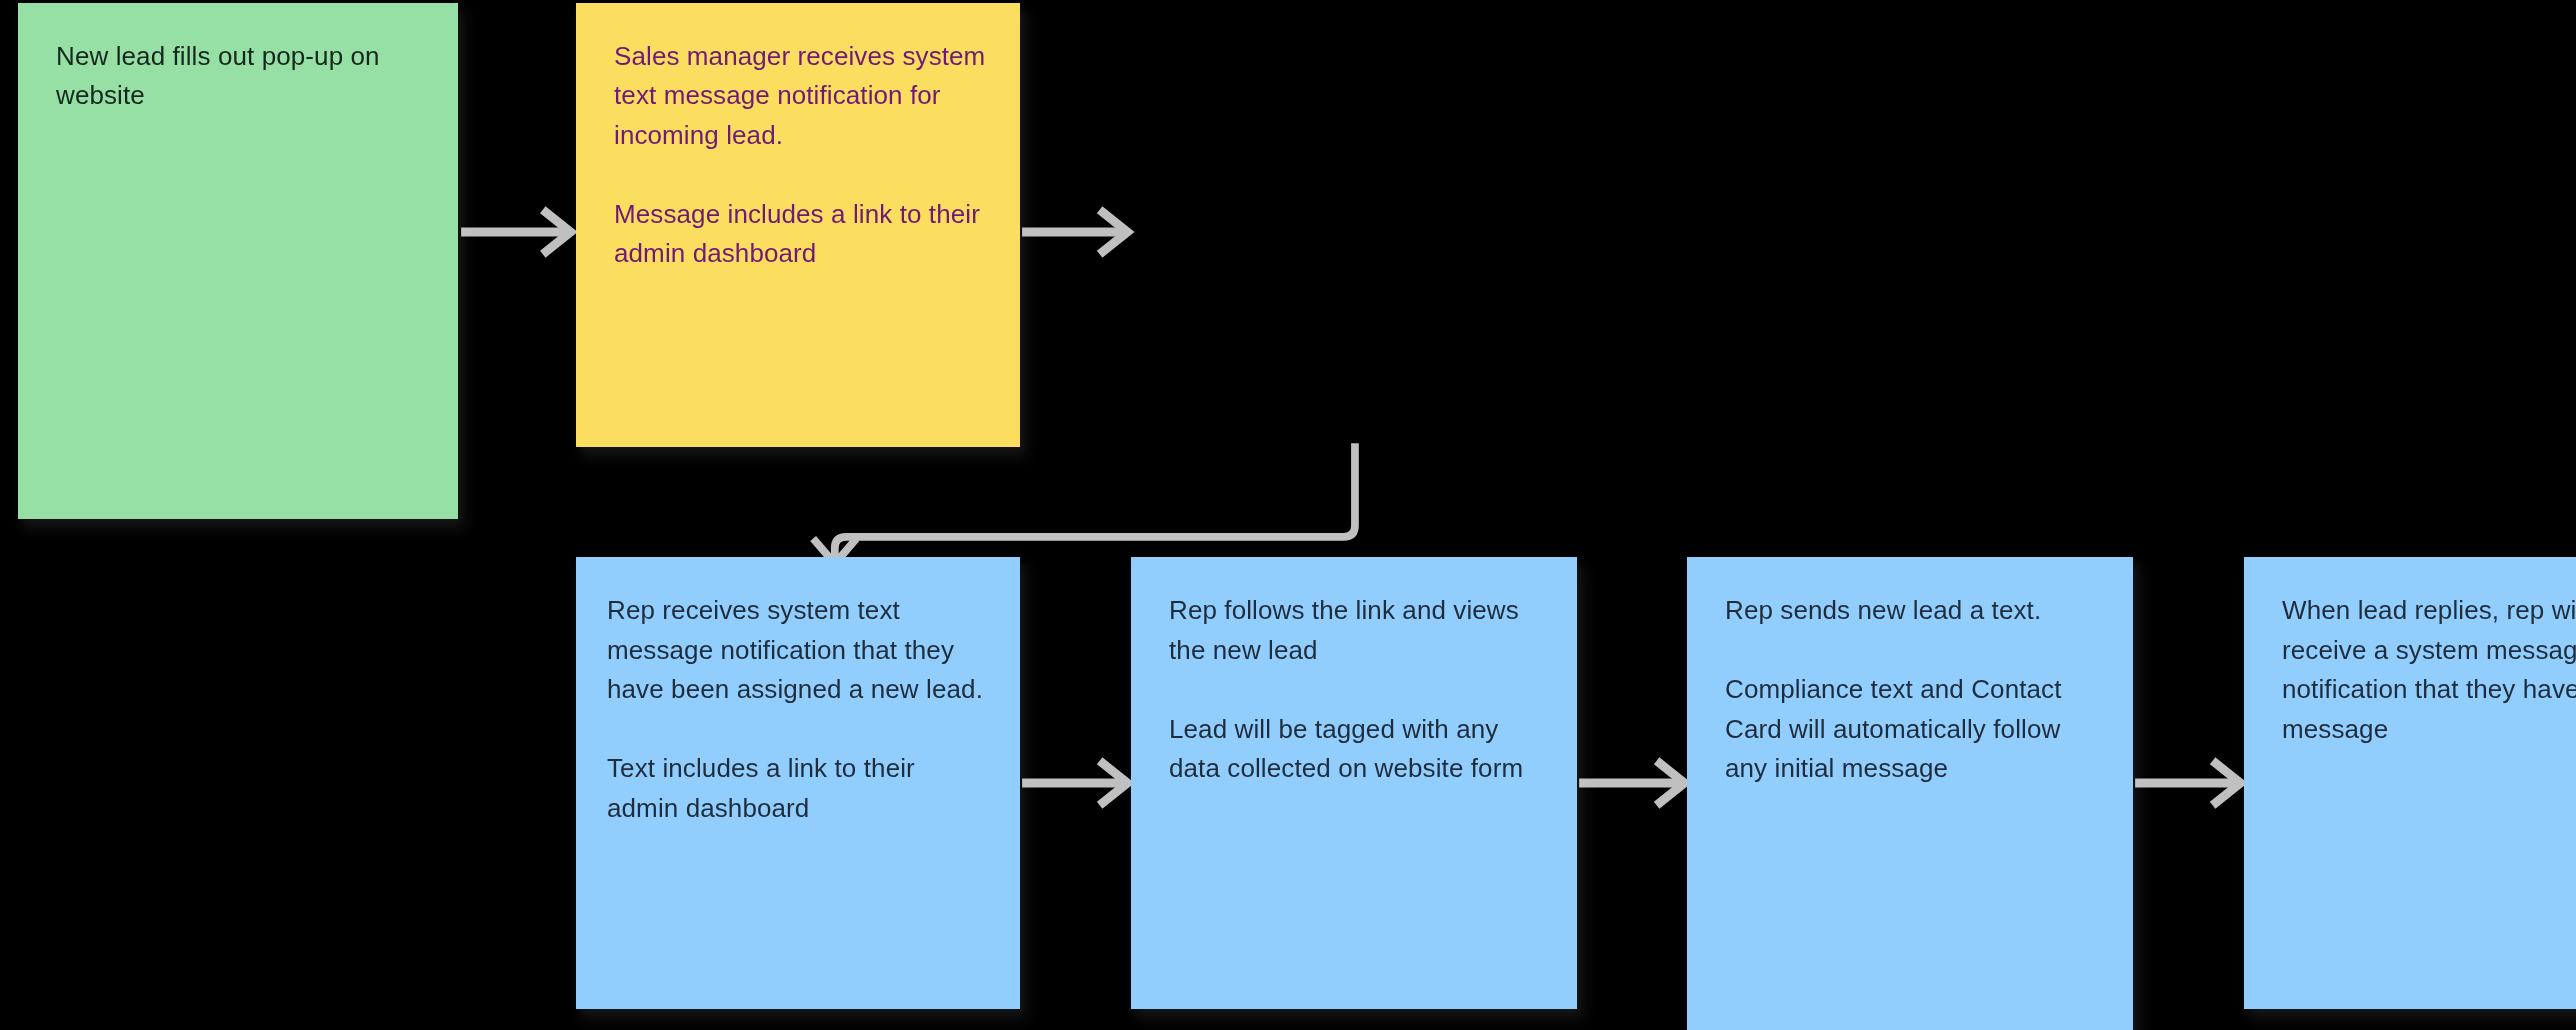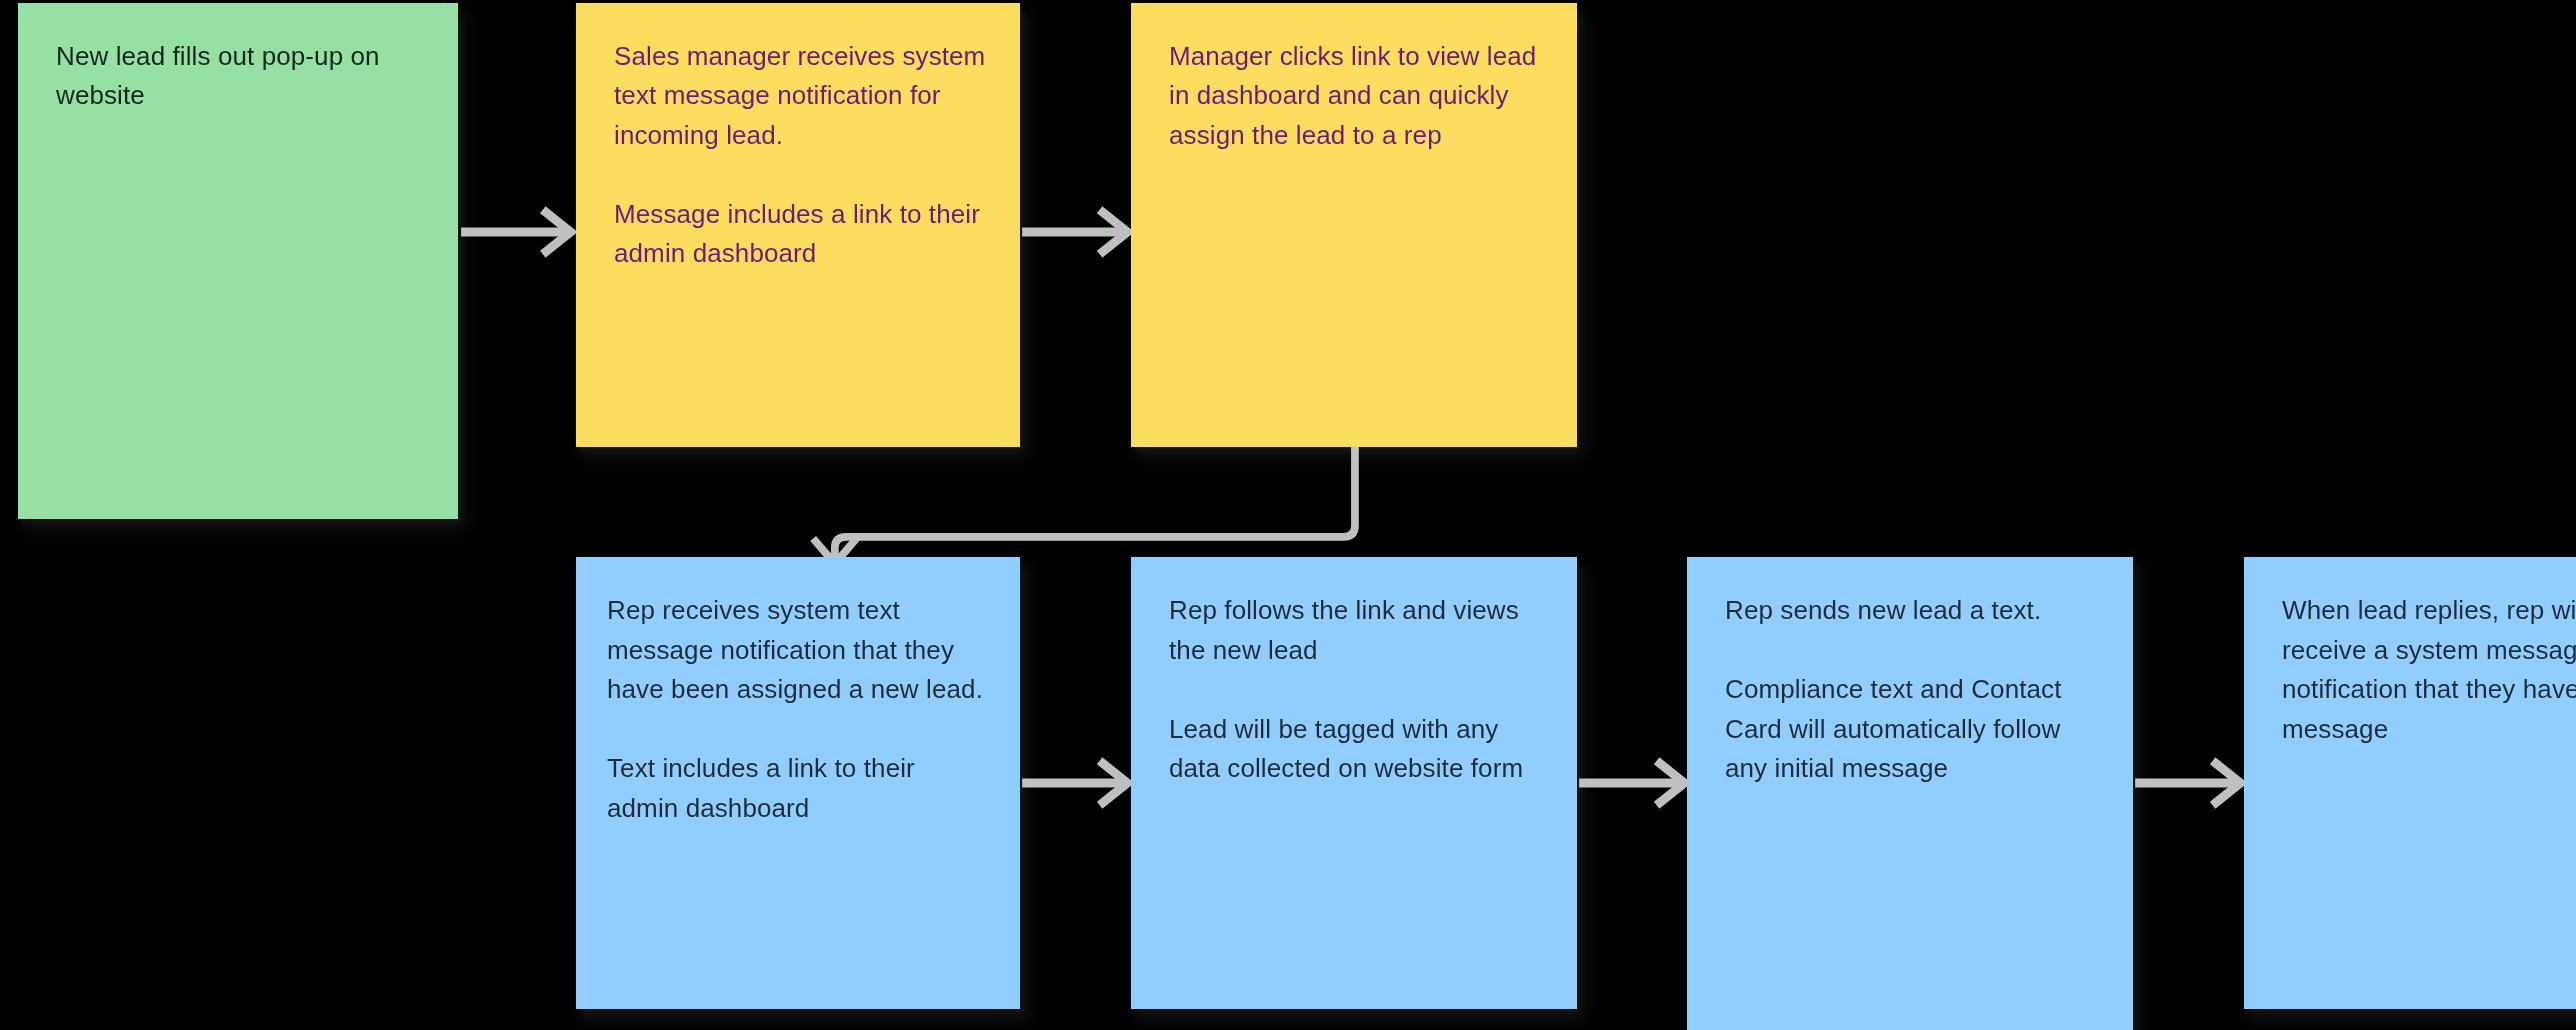--- a/index.html
+++ b/index.html
@@ -100,23 +100,20 @@
   <div class="node node-green" style="left:18px; top:2.6px; width:440px; height:516px;">
     <p class="txt">New lead fills out pop-up on website</p>
   </div>
 
   <div class="node node-yellow" style="left:576px; top:2.6px; width:444px; height:444px;">
     <p class="txt">Sales manager receives system text message notification for incoming lead.
 
 Message includes a link to their admin dashboard</p>
   </div>
 
-  <div class="node node-yellow" style="left:1131px; top:2.6px; width:446px; height:444px;">
-    <p class="txt">Manager clicks link to view lead in dashboard and can quickly assign the lead to a rep</p>
-  </div>
 
   <div class="node node-blue" style="left:576px; top:557px; width:444px; height:452px;padding-left:31px;">
     <p class="txt">Rep receives system text message notification that they have been assigned a new lead.
 
 Text includes a link to their admin dashboard</p>
   </div>
 
   <div class="node node-blue" style="left:1131px; top:557px; width:446px; height:452px;">
     <p class="txt">Rep follows the link and views the new lead
 

